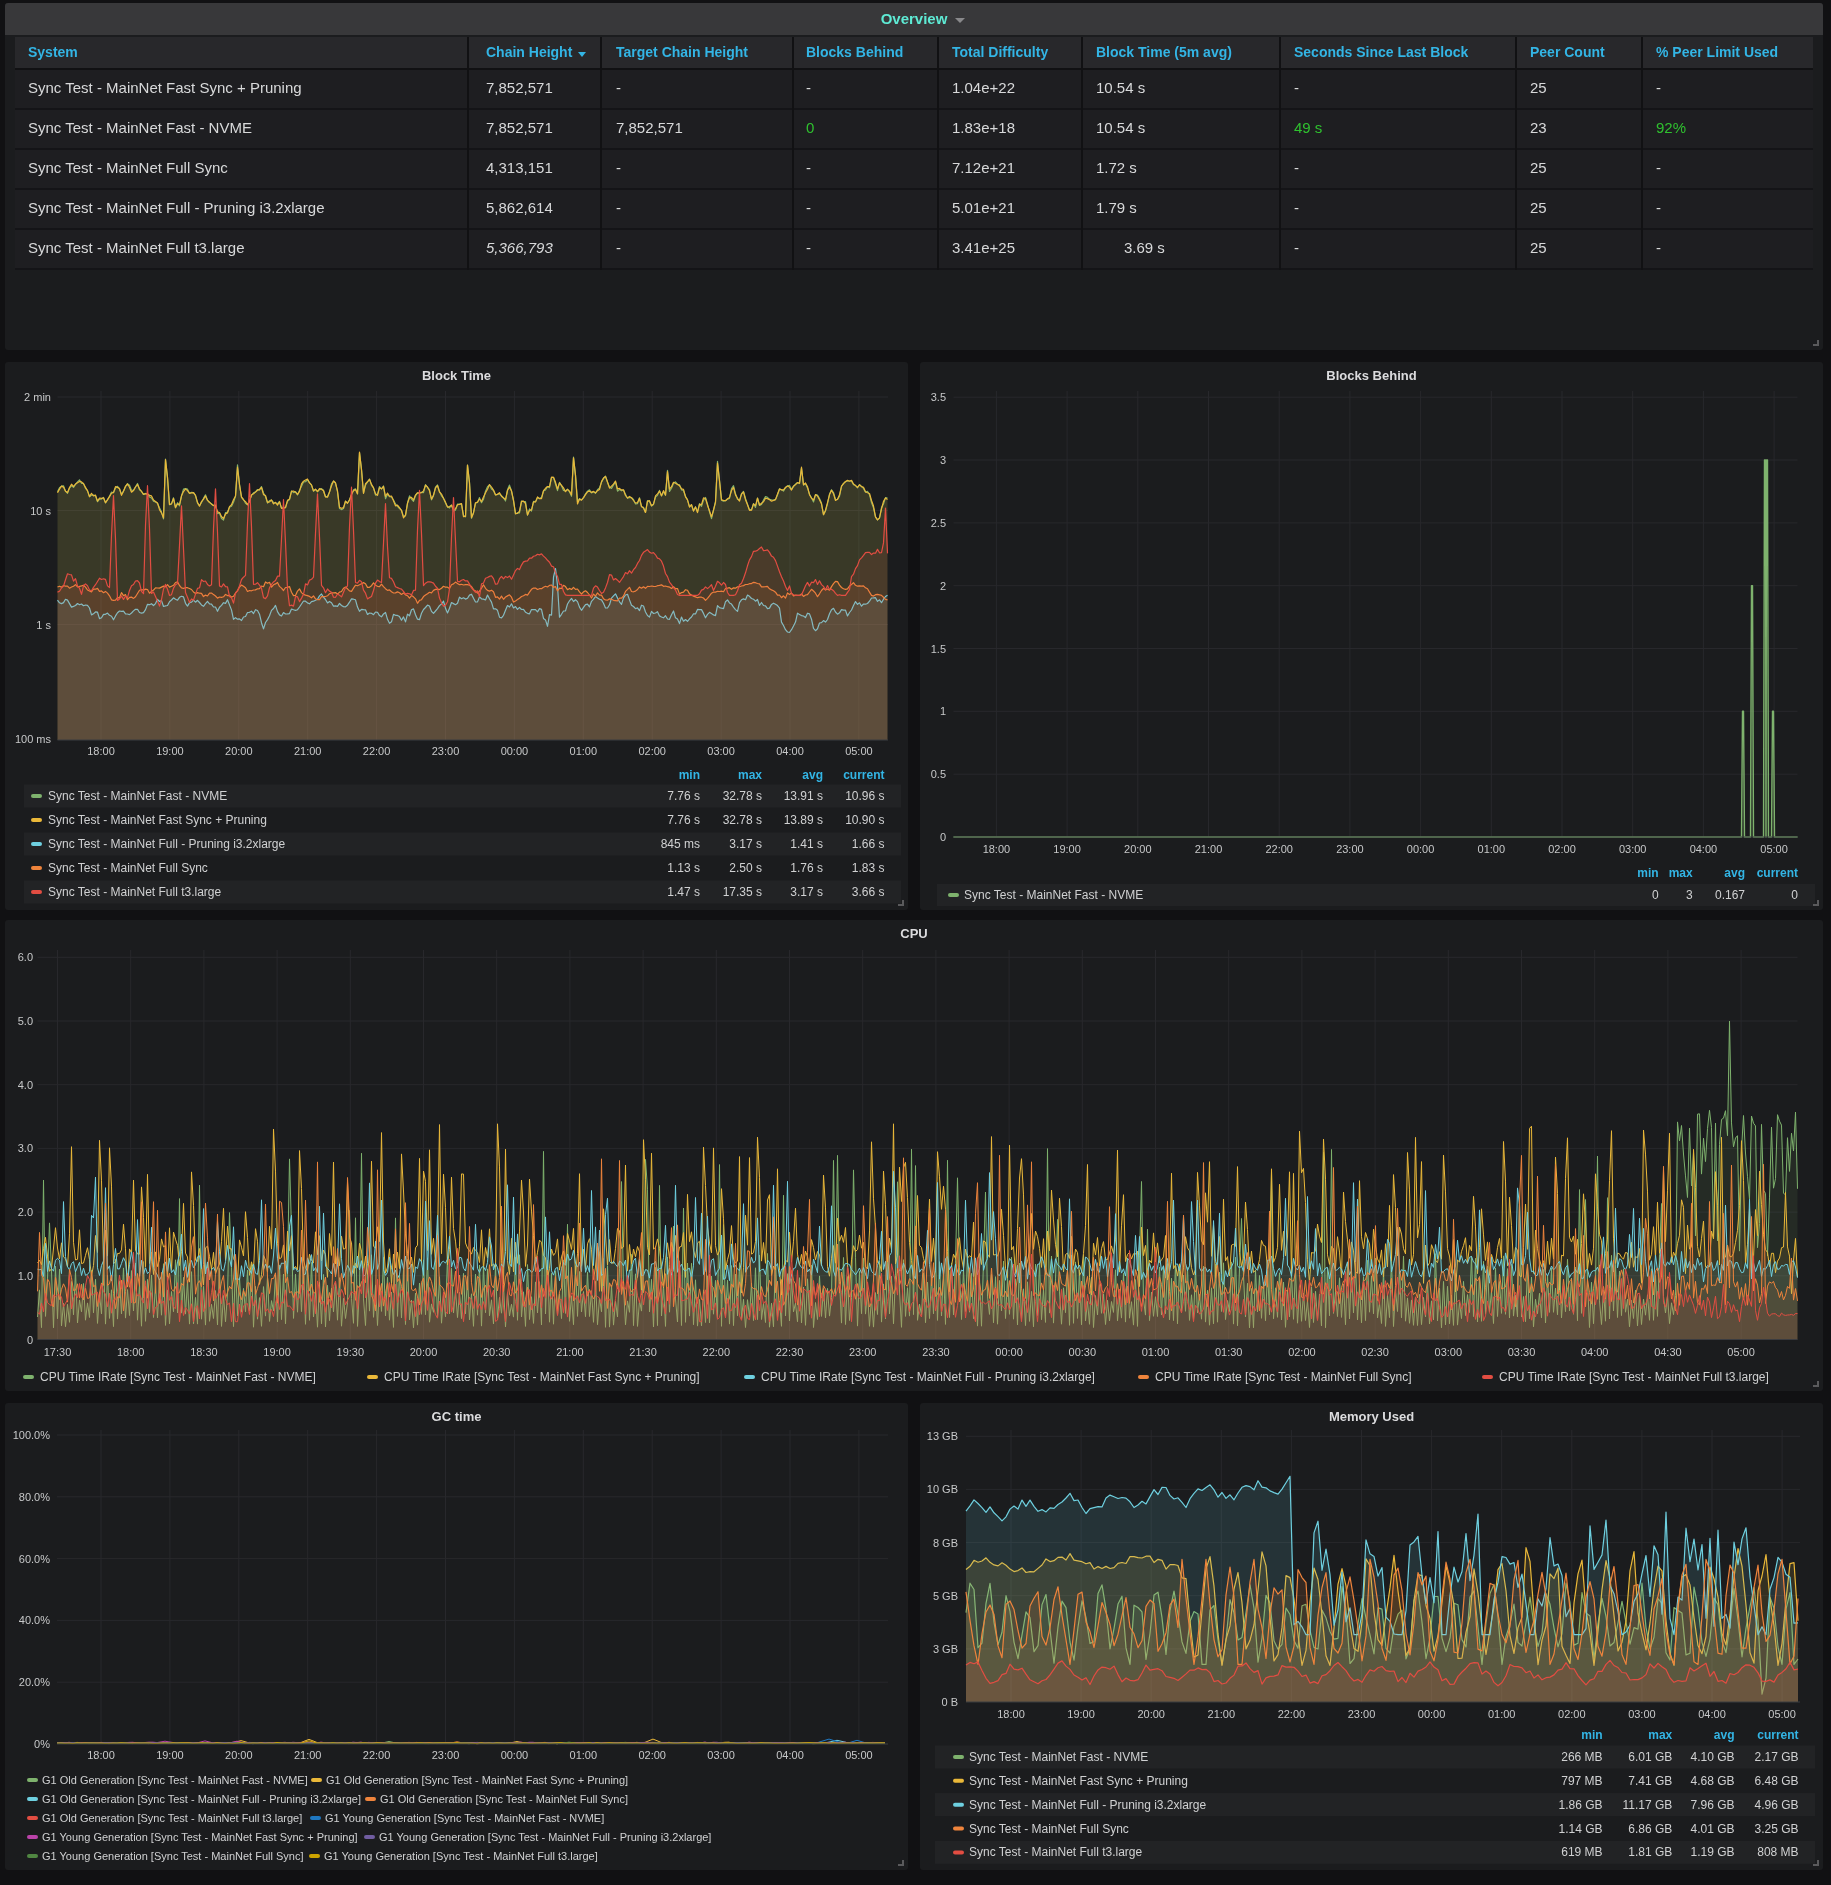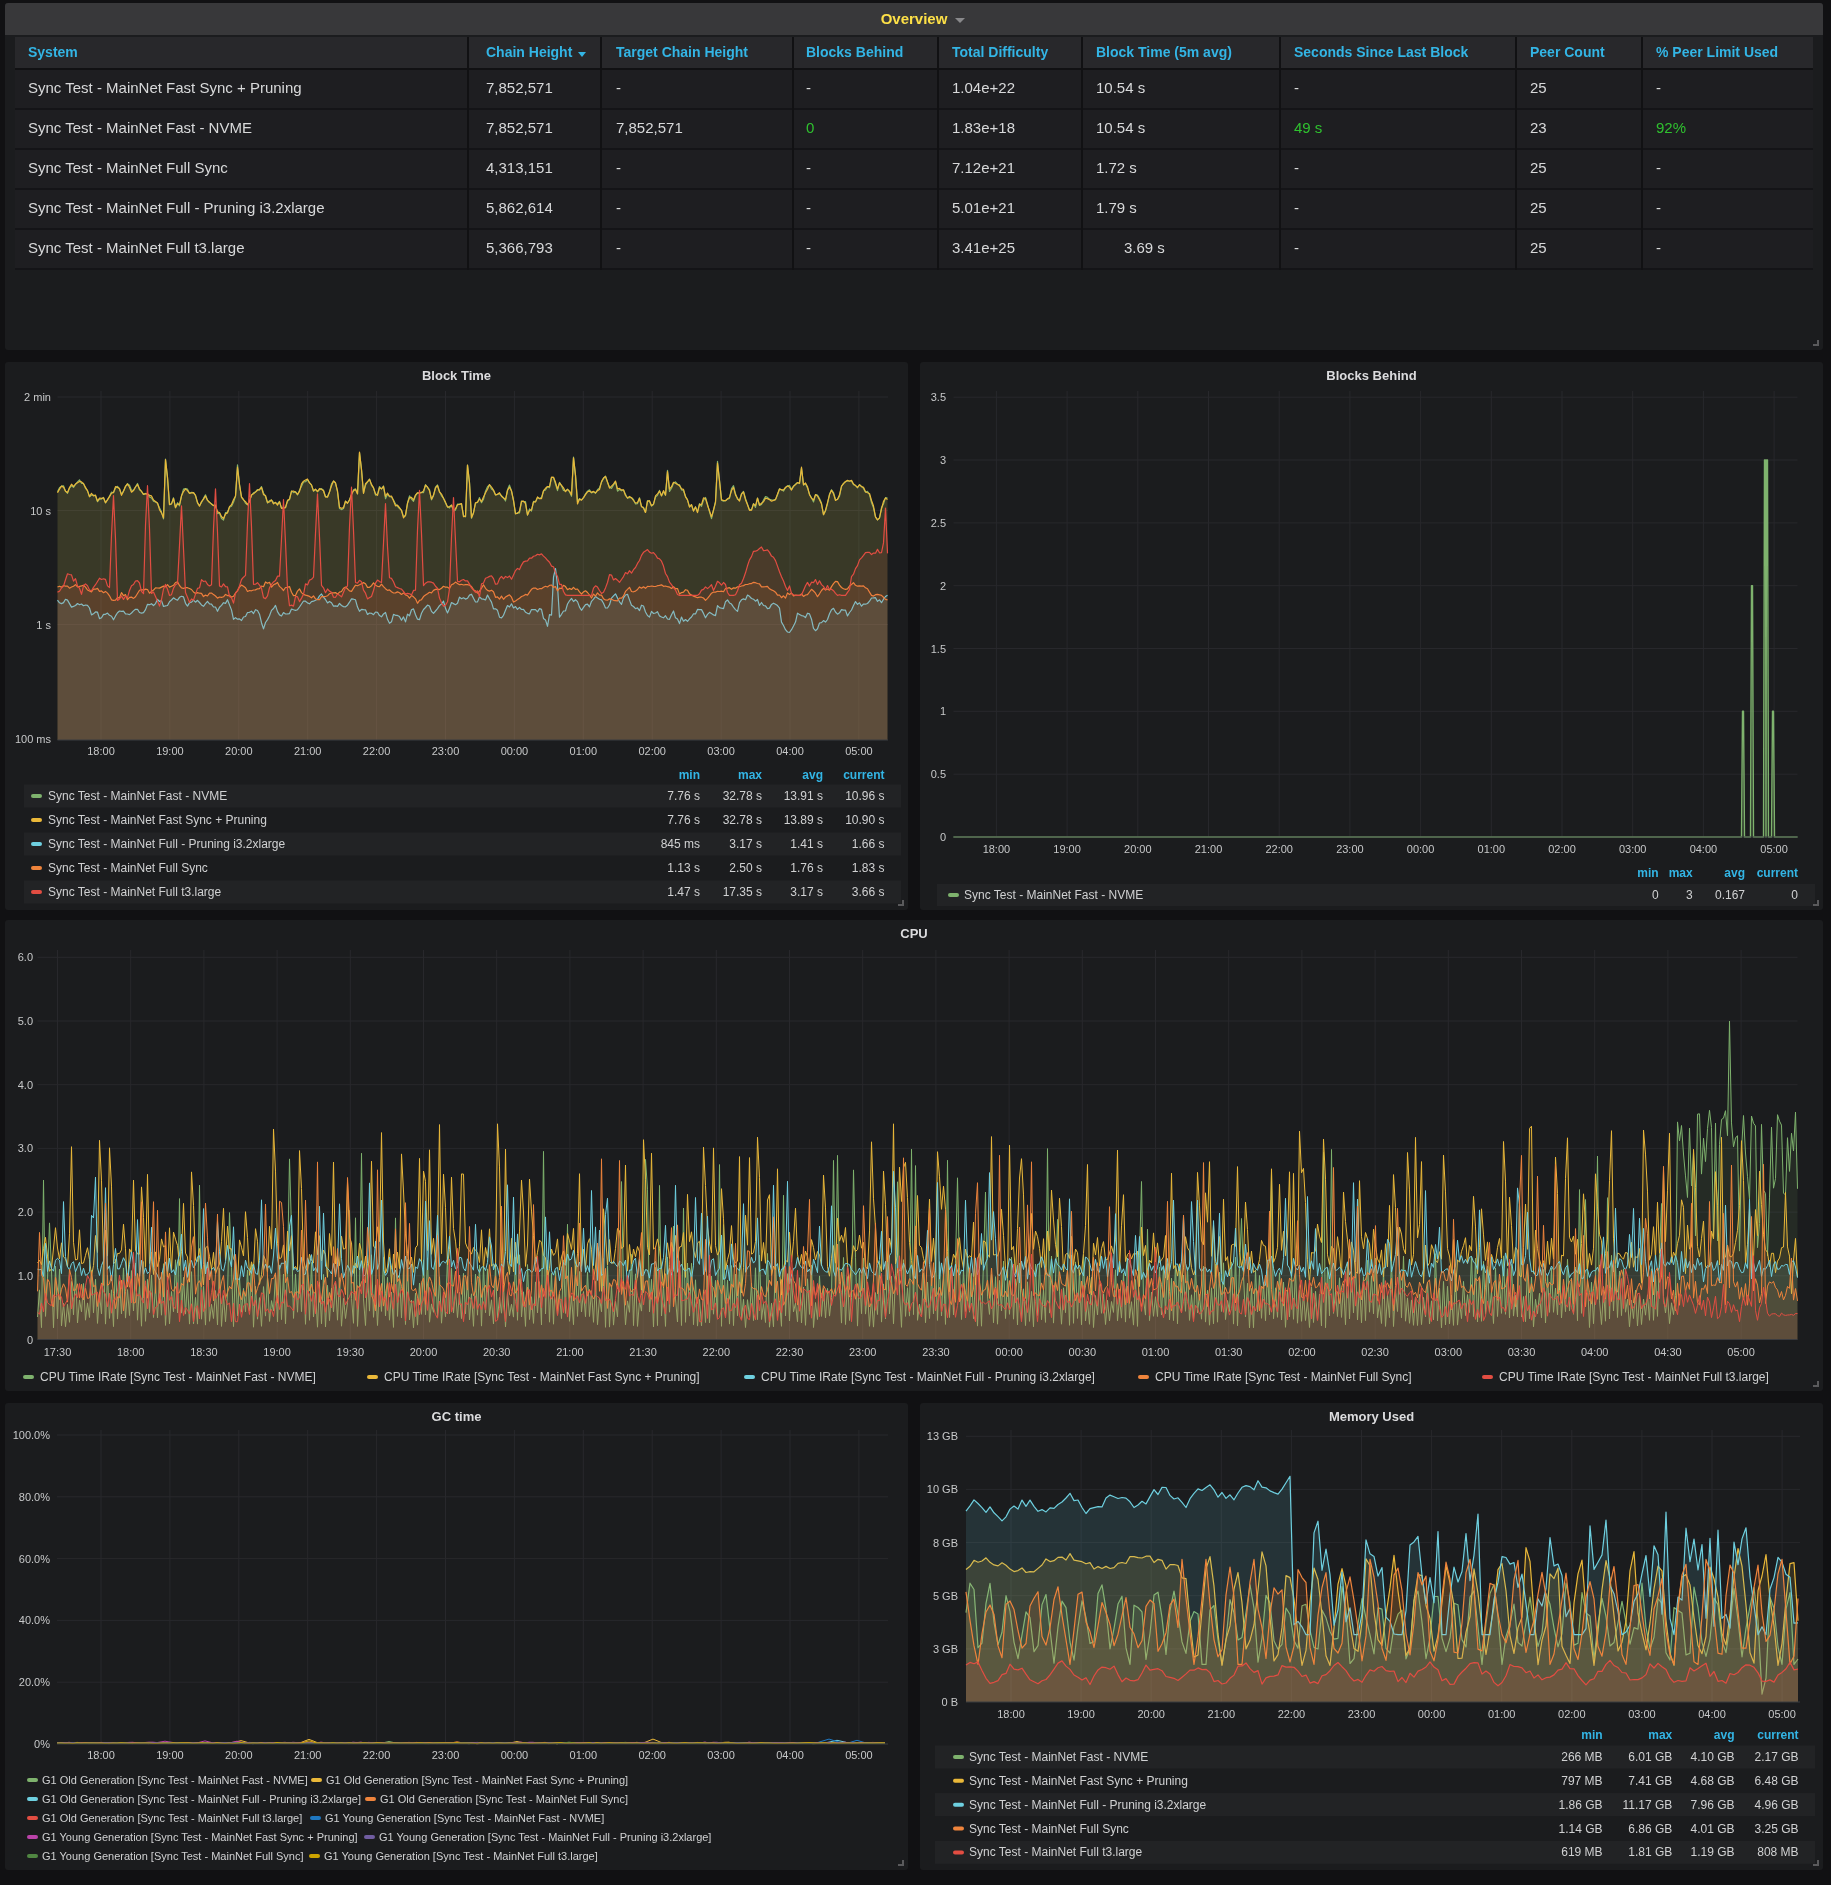--- a/index.html
+++ b/index.html
@@ -1,18 +1,18 @@
 <!DOCTYPE html>
 <html><head><meta charset="utf-8"><title>Dashboard</title>
 <style>
 * { margin:0; padding:0; box-sizing:border-box; }
 html,body { width:1831px; height:1885px; background:#111113; font-family:"Liberation Sans", sans-serif; overflow:hidden; }
 .panel { position:absolute; background:#1b1c1e; border-radius:3px; }
 .grip { position:absolute; right:4px; bottom:4px; width:6px; height:6px; border-right:2px solid #5a5a5c; border-bottom:2px solid #5a5a5c; }
-.titlebar { position:absolute; left:0; top:0; width:100%; height:32px; background:#38383a; border-radius:3px 3px 0 0; text-align:center; line-height:32px; color:#fde047; font-weight:bold; font-size:15px; }
+.titlebar { position:absolute; left:0; top:0; width:100%; height:32px; background:#38383a; border-radius:3px 3px 0 0; text-align:center; line-height:32px; color:#5eead4; font-weight:bold; font-size:15px; }
 .titlebar .caret { display:inline-block; width:0; height:0; border-left:5px solid transparent; border-right:5px solid transparent; border-top:5px solid #89898b; margin-left:8px; margin-right:-18px; vertical-align:middle; }
 .th { position:absolute; height:31px; line-height:31px; color:#33b5e5; font-size:14px; font-weight:bold; white-space:nowrap; }
 .td { position:absolute; height:40px; line-height:40px; color:#d8d9da; font-size:15px; white-space:nowrap; }
 .td.green { color:#2fc12f; }
 .sortcaret { display:inline-block; width:0; height:0; border-left:4px solid transparent; border-right:4px solid transparent; border-top:5px solid #33b5e5; margin-left:6px; }
 svg text { font-family:"Liberation Sans", sans-serif; }
 </style></head>
 <body>
 <div class="panel" style="left:5px;top:3px;width:1818px;height:347px;background:#1b1c1e;">
   <div class="titlebar">Overview<span class="caret"></span></div>
@@ -75,21 +75,21 @@
     <div class="td" style="left:23px;top:185px;">Sync Test - MainNet Full - Pruning i3.2xlarge</div>
     <div class="td" style="left:481px;top:185px;">5,862,614</div>
     <div class="td" style="left:611px;top:185px;">-</div>
     <div class="td" style="left:801px;top:185px;">-</div>
     <div class="td" style="left:947px;top:185px;">5.01e+21</div>
     <div class="td" style="left:1091px;top:185px;">1.79 s</div>
     <div class="td" style="left:1289px;top:185px;">-</div>
     <div class="td" style="left:1525px;top:185px;">25</div>
     <div class="td" style="left:1651px;top:185px;">-</div>
     <div class="td" style="left:23px;top:225px;">Sync Test - MainNet Full t3.large</div>
-    <div class="td" style="left:481px;top:225px;">5,366,793</div>
+    <div class="td" style="left:481px;top:225px;font-style:italic;">5,366,793</div>
     <div class="td" style="left:611px;top:225px;">-</div>
     <div class="td" style="left:801px;top:225px;">-</div>
     <div class="td" style="left:947px;top:225px;">3.41e+25</div>
     <div class="td" style="left:1119px;top:225px;">3.69 s</div>
     <div class="td" style="left:1289px;top:225px;">-</div>
     <div class="td" style="left:1525px;top:225px;">25</div>
     <div class="td" style="left:1651px;top:225px;">-</div>
   <div class="grip"></div>
 </div>
 <div class="panel" style="left:5px;top:362px;width:903px;height:548px;"><svg width="903" height="548" viewBox="0 0 903 548" font-family="Liberation Sans, sans-serif">

